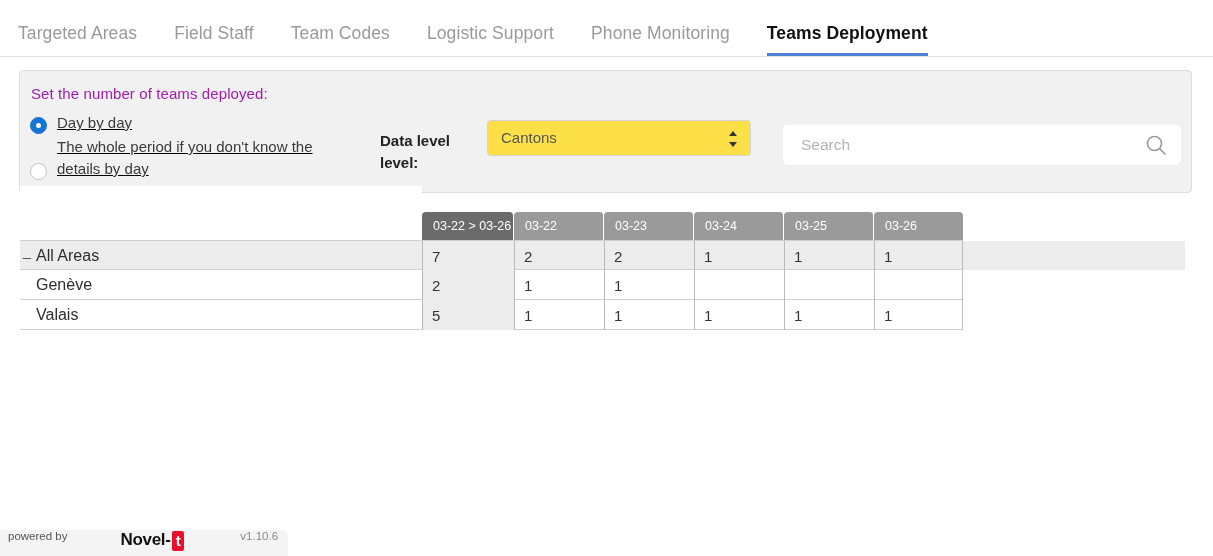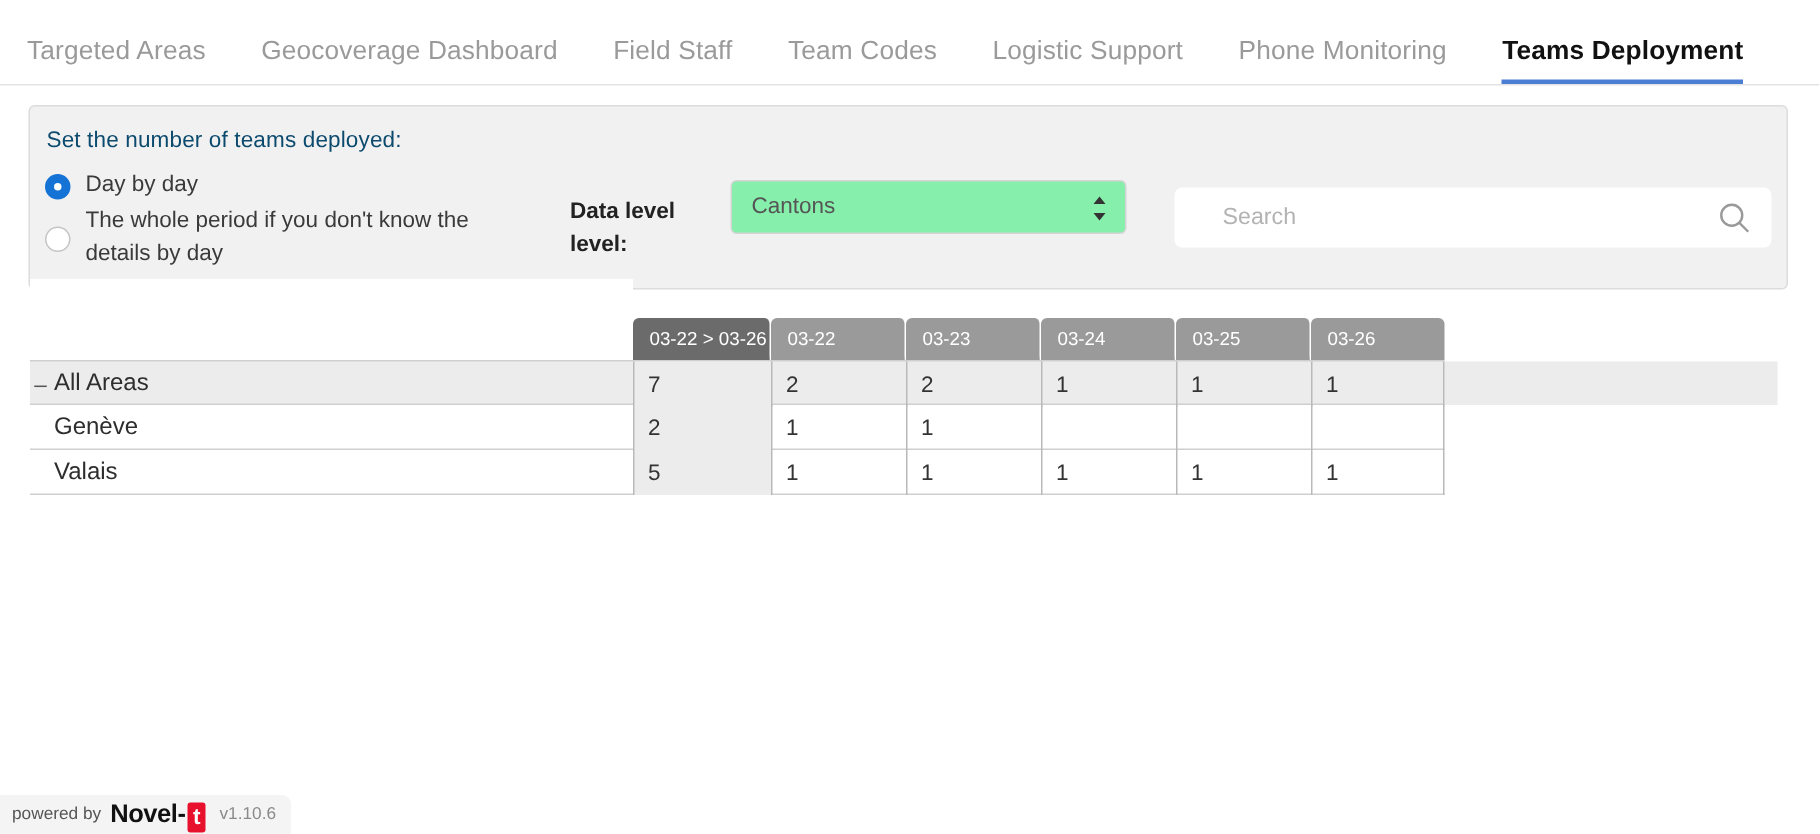--- a/index.html
+++ b/index.html
@@ -44,24 +44,24 @@
     border-radius: 4px;
   }
   
   .panel-notch {
     position: absolute; left: 20px; top: 186px;
     width: 402px; height: 9px;
     background: #ffffff;
   }
   .panel-label {
     position: absolute; left: 31px; top: 85px;
-    font-size: 15px; color: #0c4a6e; letter-spacing: .1px;
+    font-size: 15px; color: #a21caf; letter-spacing: .1px;
   }
   .radio-row {
-    position: absolute; display: flex; align-items: center;
+    position: absolute; display: flex; align-items: flex-end; text-decoration: underline;
   }
   .radio-row.r1 { left: 30px; top: 112px; }
   .radio-row.r2 { left: 30px; top: 136px; }
   .radio {
     width: 17px; height: 17px; border-radius: 50%;
     border: 1px solid #c4c4c4; background:#fff;
     margin-right: 10px; flex: none; margin-top: 2px;
     position: relative; cursor: pointer;
   }
   .radio.checked {
@@ -74,41 +74,41 @@
   .radio-label { font-size: 15px; color: #3a3a3a; line-height: 22px; max-width: 270px; }
 
   .entry-label {
     position: absolute; left: 380px; top: 130px;
     font-size: 15px; font-weight: bold; color: #222;
     width: 95px; line-height: 22px;
   }
   .select-wrap {
     position: absolute; left: 487px; top: 120px;
     width: 264px; height: 36px;
-    background: #86efac; border: 1px solid #d4d4d4; border-radius: 4px;
+    background: #fde047; border: 1px solid #d4d4d4; border-radius: 4px;
     cursor: pointer;
   }
   .select-val {
     position:absolute; left: 13px; top: 8px;
     font-size: 15px; color: #555;
   }
   .select-arrows {
     position: absolute; right: 12px; top: 9px;
     width: 10px; height: 18px;
   }
   .search-wrap {
     position: absolute; left: 783px; top: 125px;
     width: 398px; height: 40px;
     background: #fff; border-radius: 5px;
     display:flex; align-items:center;
   }
   .search-input {
     border: none; outline: none; background: transparent;
     font-size: 15.5px; color: #333;
-    margin-left: 30px; width: 330px; height: 30px;
+    margin-left: 16px; width: 330px; height: 30px;
     font-family: "Liberation Sans", sans-serif;
   }
   .search-input::placeholder { color: #b3b3b3; }
   .search-icon { position:absolute; right: 14px; top: 9px; }
 
   
   .table-area { position: absolute; left: 0; top: 0; width: 1213px; height: 556px; pointer-events:none; }
   .table-area > * { pointer-events: auto; }
 
   .hdr-row { position: absolute; left: 422px; top: 212px; display: flex; height: 16px; text-align: center; }
@@ -149,41 +149,41 @@
   .summary-tail {
     position: absolute; left: 963px; top: 241px;
     width: 222px; height: 29px; background: #ececec;
   }
 
   
   .footer-logo {
     position: absolute; left: 0; top: 530px;
     height: 26px; background: #f4f4f4;
     border-radius: 0 6px 0 0;
-    display: flex; align-items: center;
+    display: flex; 
     padding: 0 10px 0 8px;
+    gap: 47px;
   }
   .pw { font-size: 11.5px; color: #555; margin-right: 6px; }
   .novel { font-size: 17px; font-weight: bold; color: #111; letter-spacing: -.3px; }
   .tmark {
     display:inline-block; background:#e8112d; color:#fff;
     font-weight: bold; font-size: 15px; line-height: 17px;
     padding: 1px 4px 2px 4px; border-radius: 2px; margin-left: 1px;
     position: relative; top: 1px;
   }
   .ver { font-size: 11.5px; color: #8a8a8a; margin-left: 9px; }
 </style>
 </head>
 <body>
 
 <div id="app">
 
   <div class="tabbar">
     <div class="tab">Targeted Areas</div>
-    <div class="tab">Geocoverage Dashboard</div>
     <div class="tab">Field Staff</div>
     <div class="tab">Team Codes</div>
     <div class="tab">Logistic Support</div>
     <div class="tab">Phone Monitoring</div>
     <div class="tab active">Teams Deployment</div>
   </div>
 
   <div class="panel"></div>
   <div class="panel-notch"></div>
 

